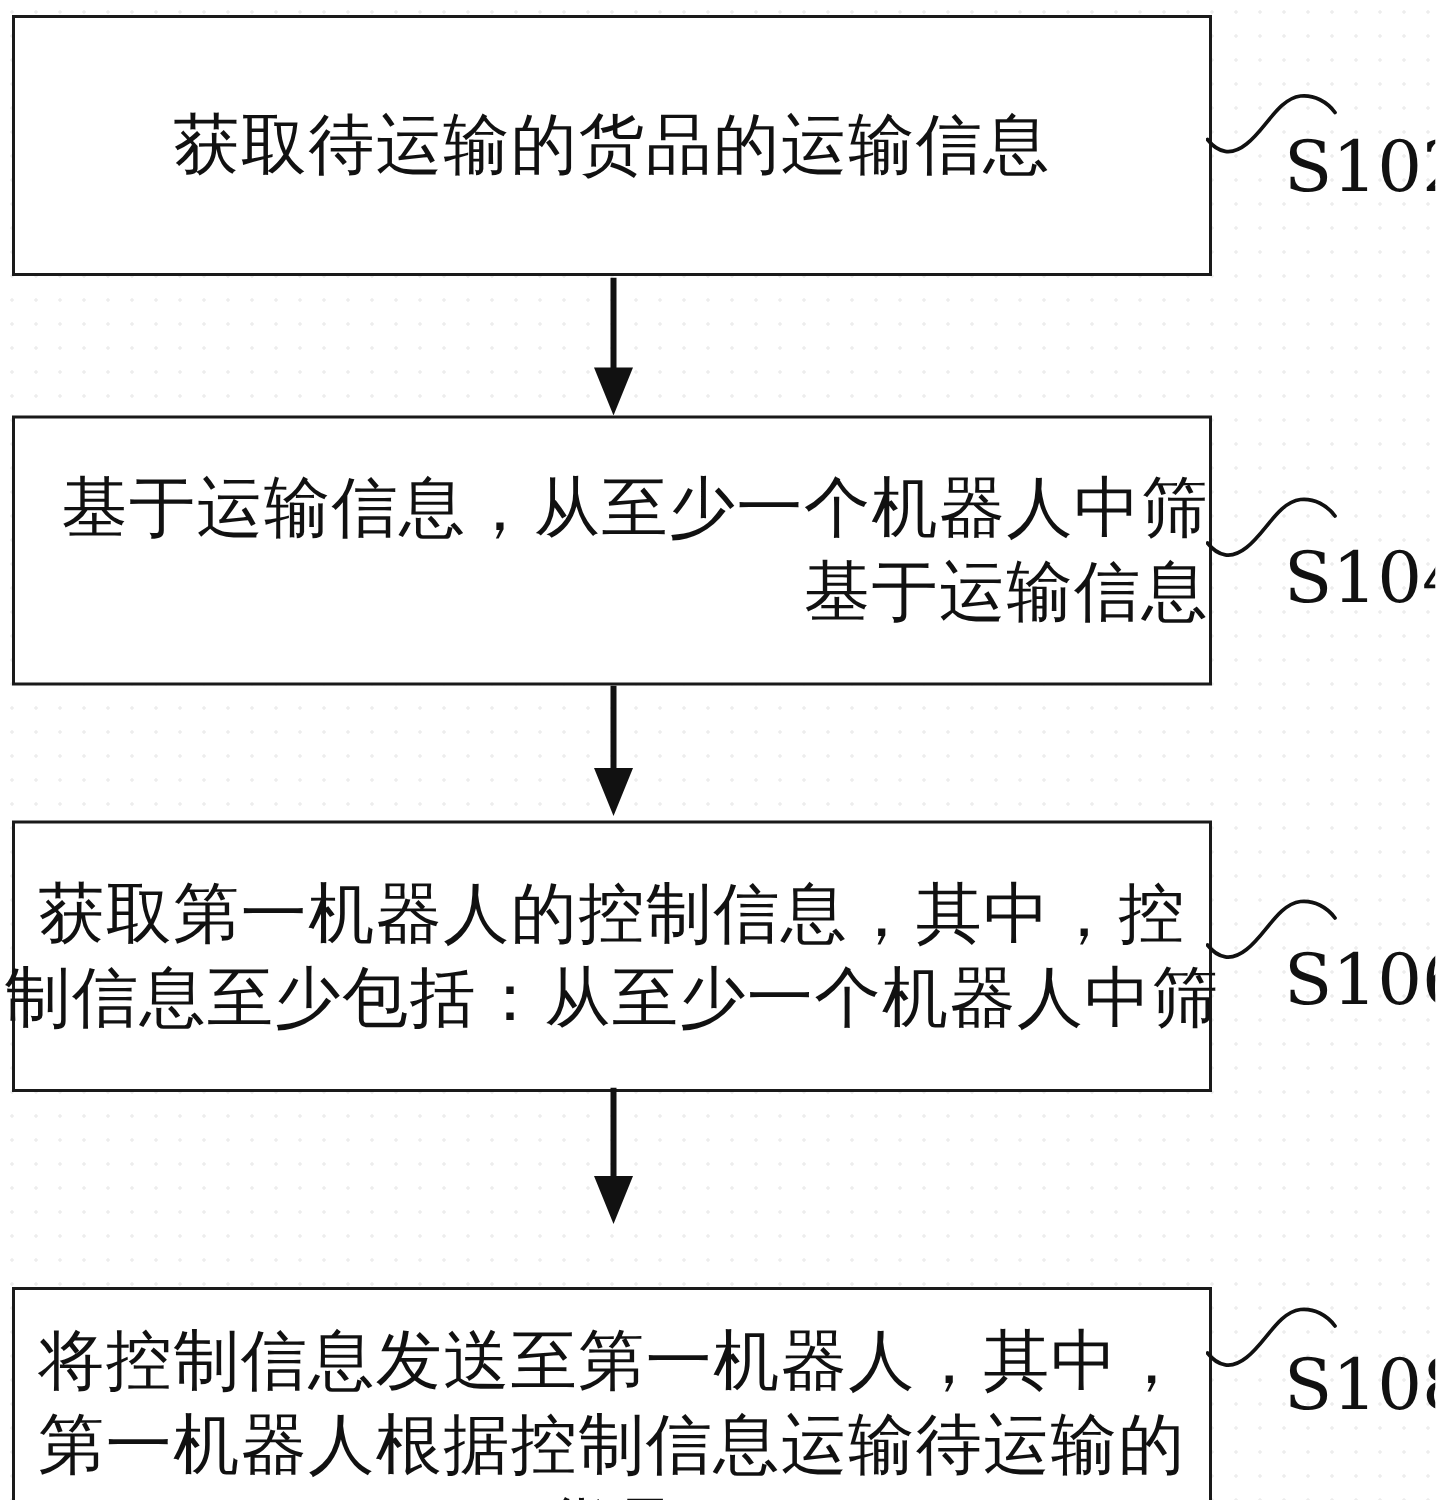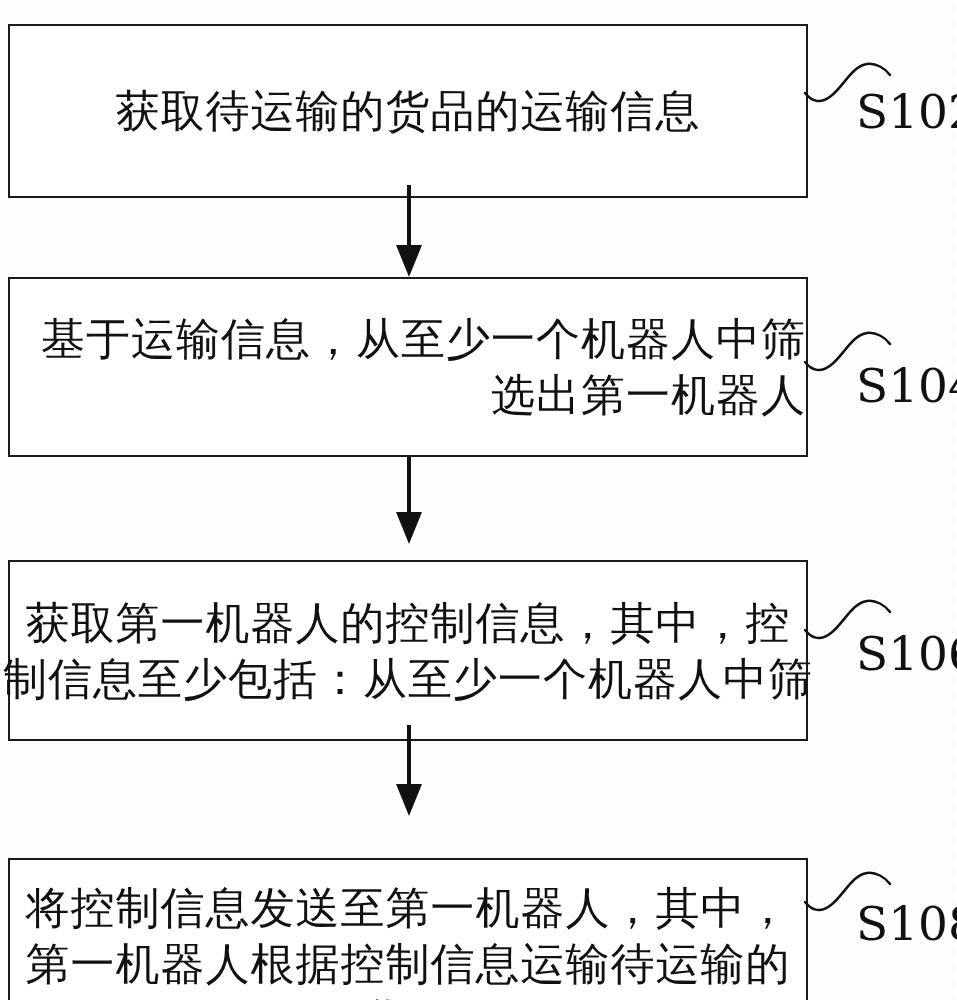--- a/index.html
+++ b/index.html
@@ -26,23 +26,23 @@
     justify-content: center;
     align-items: center;
     text-align: center;
   }
   .box-line {
     white-space: nowrap;
     font-size: 44px;
     line-height: 56px;
     letter-spacing: 1px;
   }
-  .box1 { top: 24px;  height: 174px; }
+  .box1 { top: 10px;  height: 174px; }
   .box2 { top: 277px; height: 180px; align-items: flex-end; }
-  .box3 { top: 560px; height: 181px; align-items: center; }
+  .box3 { top: 547px; height: 181px; align-items: center; }
   .box4 { top: 858px; height: 212px; }
 
   .arrow {
     position: absolute;
     left: 394px;
     width: 30px;
     display: block;
   }
   .arrow1 { top: 185px; height: 92px; }
   .arrow2 { top: 457px; height: 87px; }
@@ -85,21 +85,21 @@
   </svg>
   <div class="step-label label1">S102</div>
 
   <svg class="arrow arrow1" viewBox="0 0 30 92" xmlns="http://www.w3.org/2000/svg">
     <line x1="15" y1="0" x2="15" y2="62" stroke="#111111" stroke-width="4"></line>
     <polygon points="2,60 28,60 15,92" fill="#111111"></polygon>
   </svg>
 
   <div class="box box2">
     <div class="box-line">基于运输信息，从至少一个机器人中筛</div>
-    <div class="box-line">选出第一机器人</div>
+    <div class="box-line">基于运输信息</div>
   </div>
   <svg class="wave wave2" viewBox="0 0 90 48" xmlns="http://www.w3.org/2000/svg">
     <path d="M1,34 C8,43 17,45 27,37 C40,27 48,7 63,5 C72,4 81,9 86,16" stroke="#111111" stroke-width="2.5" fill="none" stroke-linecap="round"></path>
   </svg>
   <div class="step-label label2">S104</div>
 
   <svg class="arrow arrow2" viewBox="0 0 30 87" xmlns="http://www.w3.org/2000/svg">
     <line x1="15" y1="0" x2="15" y2="57" stroke="#111111" stroke-width="4"></line>
     <polygon points="2,55 28,55 15,87" fill="#111111"></polygon>
   </svg>

